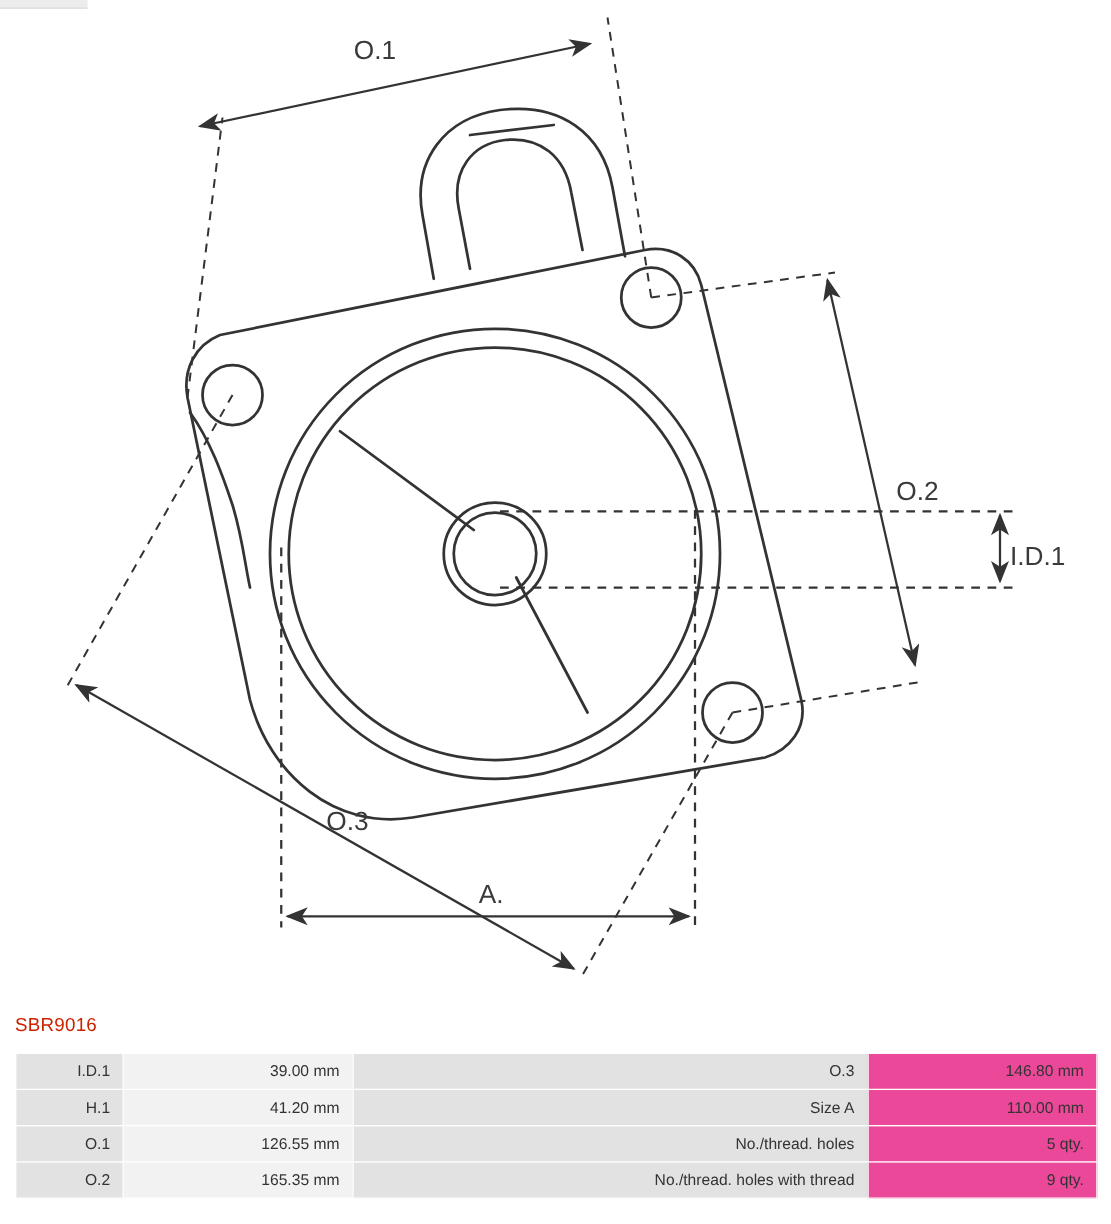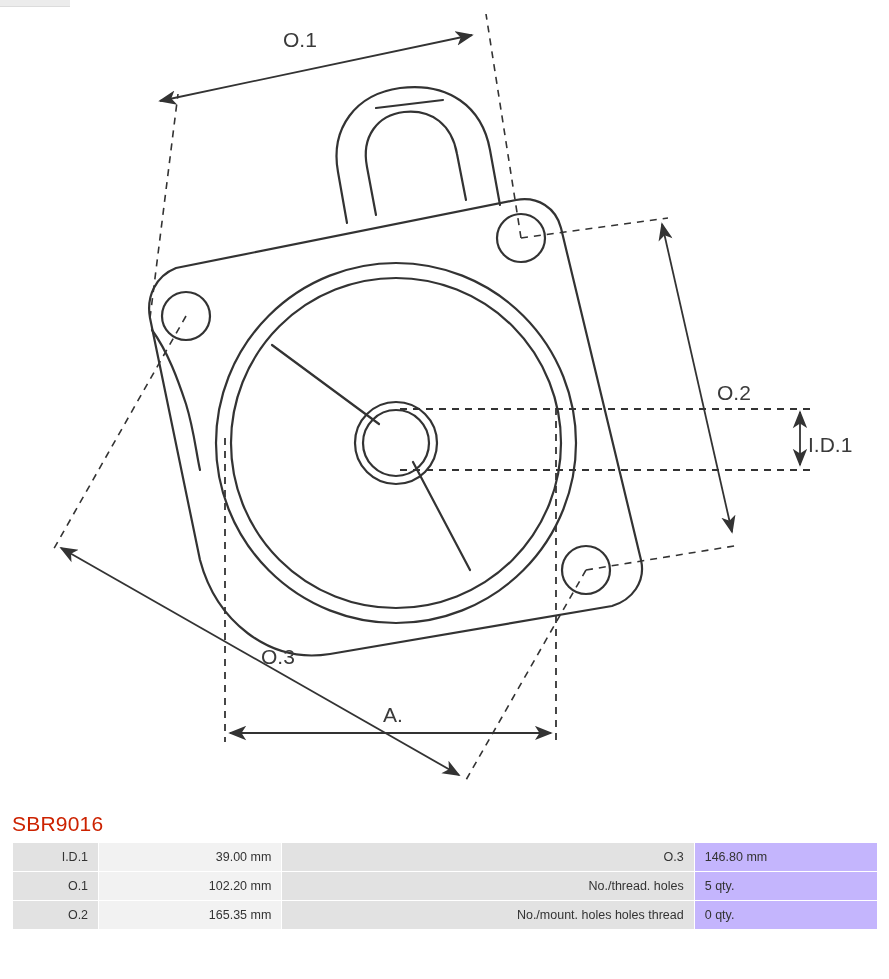--- a/index.html
+++ b/index.html
@@ -26,21 +26,21 @@
     width: 889px;
     height: 800px;
   }
   #drawing-area svg {
     display: block;
   }
   #part-title {
     position: absolute;
     left: 12px;
     top: 812px;
-    font-size: 21px;
+    font-size: 15px;
     color: #cc2200;
     font-family: "Liberation Sans", sans-serif;
     letter-spacing: 0.2px;
   }
   #spec-table {
     position: absolute;
     left: 12px;
     top: 842px;
     width: 866px;
     border-collapse: collapse;
@@ -65,21 +65,22 @@
     width: 175px;
     color: #333;
   }
   td.lbl2 {
     background: #e2e2e2;
     text-align: right;
     width: 420px;
     color: #333;
   }
   td.val2 {
-    background: #c4b5fd;
+    background: #ec4899;
+    text-align: right;
     width: 175px;
     color: #333;
   }
   .dim-label {
     font-family: "Liberation Sans", sans-serif;
     font-size: 21px;
     fill: #3a3a3a;
   }
   .topbar {
     position: absolute;
@@ -197,27 +198,33 @@
 
   <table id="spec-table">
     <tbody>
       <tr>
         <td class="lbl">I.D.1</td>
         <td class="val">39.00 mm</td>
         <td class="lbl2">O.3</td>
         <td class="val2">146.80 mm</td>
       </tr>
       <tr>
+        <td class="lbl">H.1</td>
+        <td class="val">41.20 mm</td>
+        <td class="lbl2">Size A</td>
+        <td class="val2">110.00 mm</td>
+      </tr>
+      <tr>
         <td class="lbl">O.1</td>
-        <td class="val">102.20 mm</td>
+        <td class="val">126.55 mm</td>
         <td class="lbl2">No./thread. holes</td>
         <td class="val2">5 qty.</td>
       </tr>
       <tr>
         <td class="lbl">O.2</td>
         <td class="val">165.35 mm</td>
-        <td class="lbl2">No./mount. holes holes thread</td>
-        <td class="val2">0 qty.</td>
+        <td class="lbl2">No./thread. holes with thread</td>
+        <td class="val2">9 qty.</td>
       </tr>
     </tbody>
   </table>
 
 </div>
 
 </body></html>

